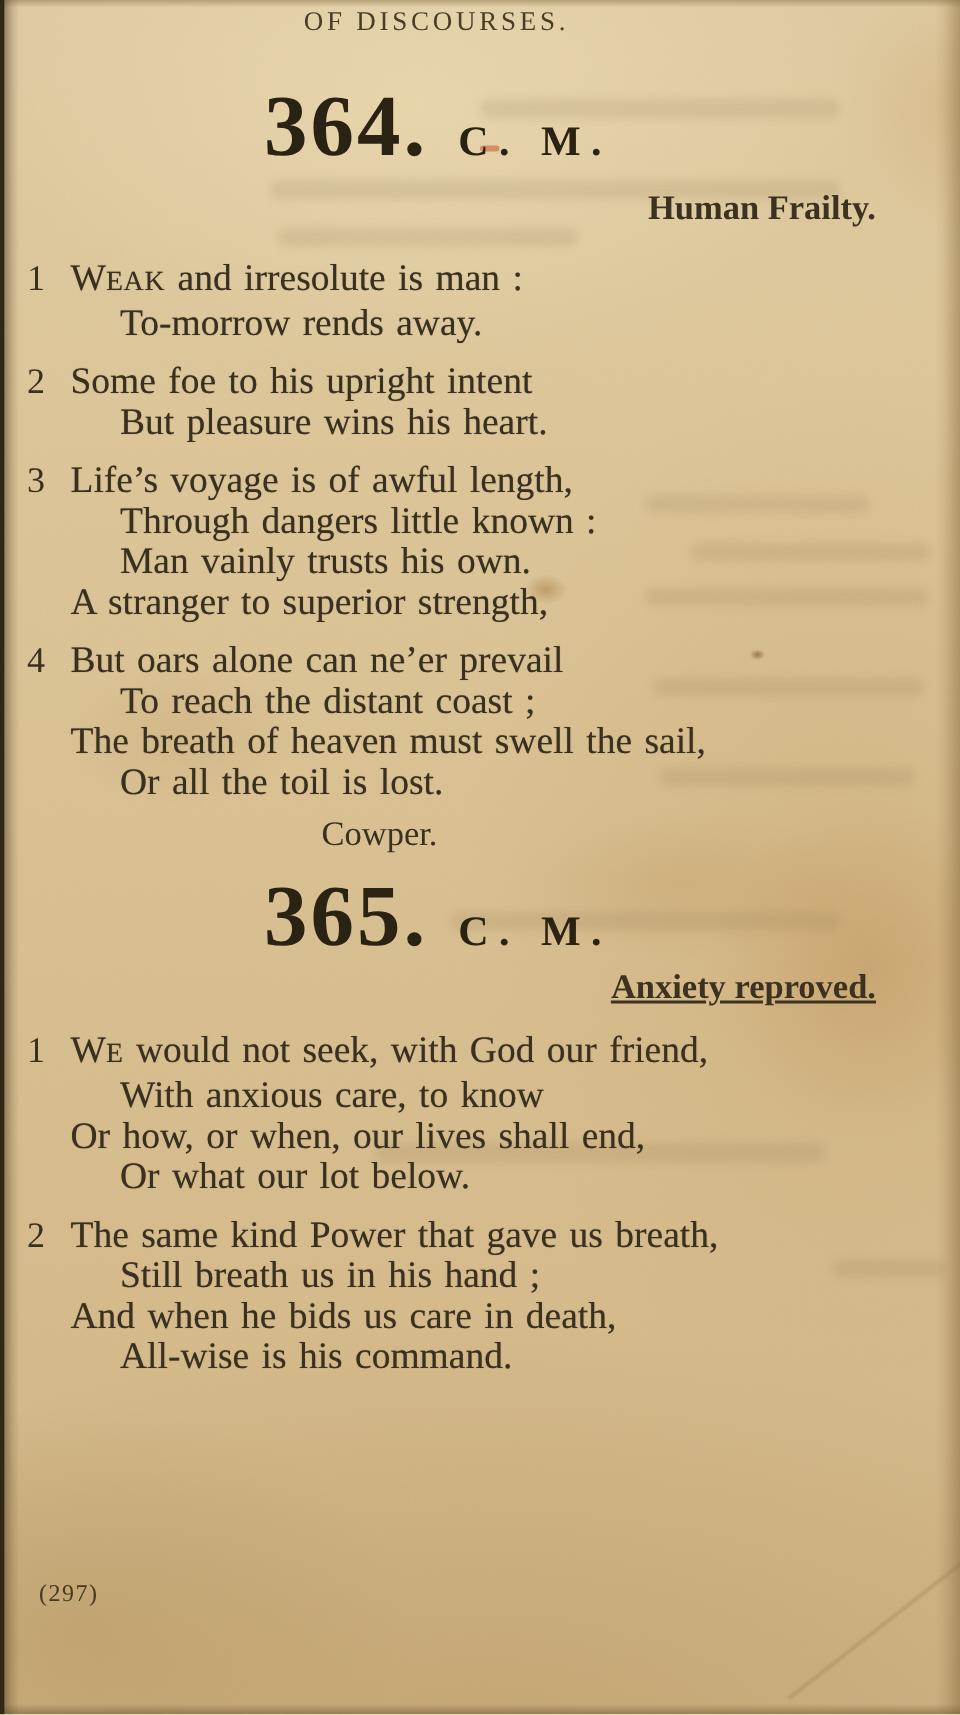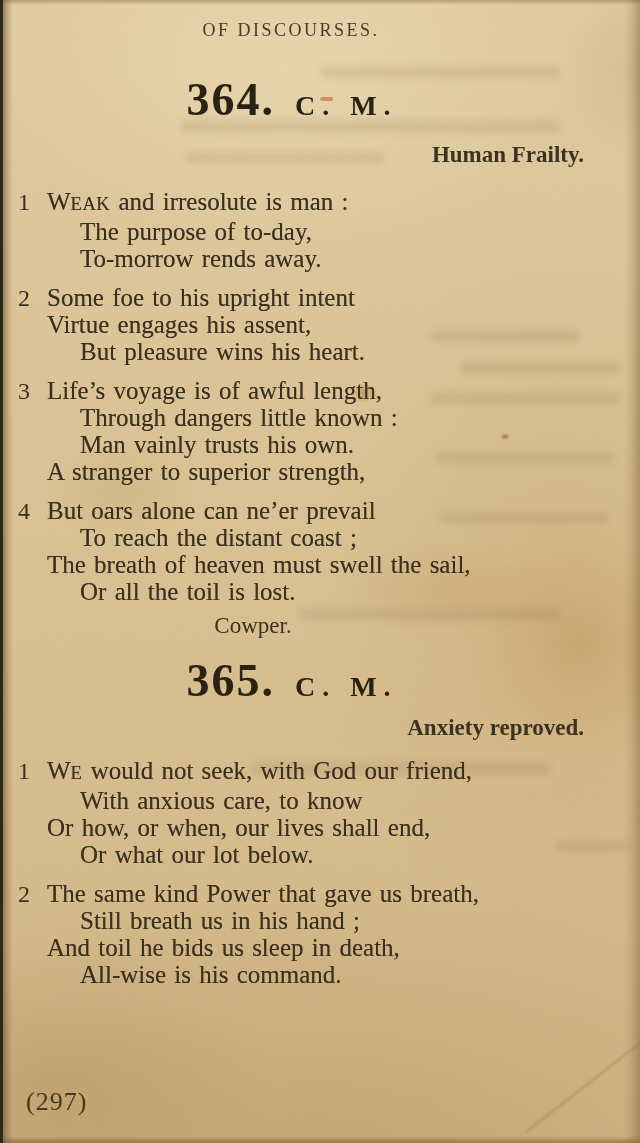--- a/index.html
+++ b/index.html
@@ -36,46 +36,46 @@
   .stain { position: absolute; border-radius: 50%; pointer-events: none; }
   .smudge { position: absolute; border-radius: 6px; background: rgba(122,98,58,0.13);
     filter: blur(3px); pointer-events: none; }
   .crease { position: absolute; width: 150px; height: 2px; background: rgba(138,108,58,0.35);
     transform: rotate(-38deg); filter: blur(1px); pointer-events: none; }
 
   .grain { position: absolute; left: 0; top: 0; width: 100%; height: 100%;
     pointer-events: none; mix-blend-mode: multiply; opacity: 0.5; }
 
   
-  .content { position: relative; padding-top: 20px; }
+  .content { position: relative; padding-top: 4px; }
 
   .running-header {
     text-align: center; padding-right: 58px;
     font-size: 18px; letter-spacing: 2.5px;
     color: #493d27; height: 22px;
   }
 
   .hymn-heading {
     text-align: center; padding-right: 56px;
     height: 52px; line-height: 52px;
     color: #2a2212; font-weight: bold;
   }
-  .hymn-heading .hymn-number { font-size: 46px; letter-spacing: 2px; }
+  .hymn-heading .hymn-number { font-size: 58px; letter-spacing: 2px; }
   .hymn-heading .hymn-meter { font-size: 28px; letter-spacing: 7px; margin-left: 12px; }
 
   .hymn-364 .hymn-heading { margin-top: 32px; }
   .hymn-365 .hymn-heading { margin-top: 16px; font-family: Liberation Serif, serif; }
 
   .hymn-subtitle {
     text-align: right; padding-right: 56px;
     font-size: 23px; font-weight: bold; color: #3c321f;
     height: 26px; line-height: 26px;
   }
   .hymn-364 .hymn-subtitle { margin-top: 16px; }
-  .hymn-365 .hymn-subtitle { margin-top: 8px; }
+  .hymn-365 .hymn-subtitle { margin-top: 8px; text-decoration: underline; }
 
   .verses { padding-left: 47px; }
   .hymn-364 .verses { margin-top: 20px; }
   .hymn-365 .verses { margin-top: 16px; }
 
   .verse { position: relative; margin-bottom: 12px; }
   .verse-num {
     position: absolute; left: -29px; top: 1px;
     font-size: 24px; color: #3a301f;
   }
@@ -88,22 +88,22 @@
   .vline.indent { padding-left: 33px; }
   .sc { font-size: 0.74em; letter-spacing: 0.5px; }
 
   .attribution {
     margin-top: -4px; height: 26px; line-height: 26px;
     text-align: center; padding-right: 134px;
     font-size: 23px; color: #3a301f;
   }
 
   .page-number {
-    position: absolute; left: 26px; top: 1087px;
-    font-size: 26px; letter-spacing: 1px; color: #45391f;
+    position: absolute; left: 26px; top: 1054px;
+    font-size: 16px; letter-spacing: 1px; color: #45391f;
   }
 </style>
 </head>
 <body>
 
 <div class="page">
 
   <div class="smudge" style="left:320px;top:66px;width:240px;height:13px;"></div>
   <div class="smudge" style="left:180px;top:120px;width:380px;height:13px;"></div>
   <div class="smudge" style="left:185px;top:152px;width:200px;height:12px;"></div>
@@ -132,27 +132,25 @@
     <section class="hymn hymn-364">
       <h1 class="hymn-heading">
         <span class="hymn-number">364.</span>
         <span class="hymn-meter">C. M.</span>
       </h1>
       <h2 class="hymn-subtitle">Human Frailty.</h2>
       <div class="verses">
           <div class="verse">
             <span class="verse-num">1</span>
             <div class="vline">W<span class="sc">EAK</span> and irresolute is man :</div>
-            <div class="vline indent">The purpose of to-day,</div>
             <div class="vline indent">To-morrow rends away.</div>
           </div>
           <div class="verse">
             <span class="verse-num">2</span>
             <div class="vline">Some foe to his upright intent</div>
-            <div class="vline">Virtue engages his assent,</div>
             <div class="vline indent">But pleasure wins his heart.</div>
           </div>
           <div class="verse">
             <span class="verse-num">3</span>
             <div class="vline">Life’s voyage is of awful length,</div>
             <div class="vline indent">Through dangers little known :</div>
             <div class="vline indent">Man vainly trusts his own.</div>
             <div class="vline">A stranger to superior strength,</div>
           </div>
           <div class="verse">
@@ -177,21 +175,21 @@
             <span class="verse-num">1</span>
             <div class="vline">W<span class="sc">E</span> would not seek, with God our friend,</div>
             <div class="vline indent">With anxious care, to know</div>
             <div class="vline">Or how, or when, our lives shall end,</div>
             <div class="vline indent">Or what our lot below.</div>
           </div>
           <div class="verse">
             <span class="verse-num">2</span>
             <div class="vline">The same kind Power that gave us breath,</div>
             <div class="vline indent">Still breath us in his hand ;</div>
-            <div class="vline">And toil he bids us sleep in death,</div>
+            <div class="vline">And when he bids us care in death,</div>
             <div class="vline indent">All-wise is his command.</div>
           </div>
         </div>
     </section>
 
   </div>
 
   <div class="page-number">(297)</div>
 
   <svg class="grain" width="640" height="1143">

